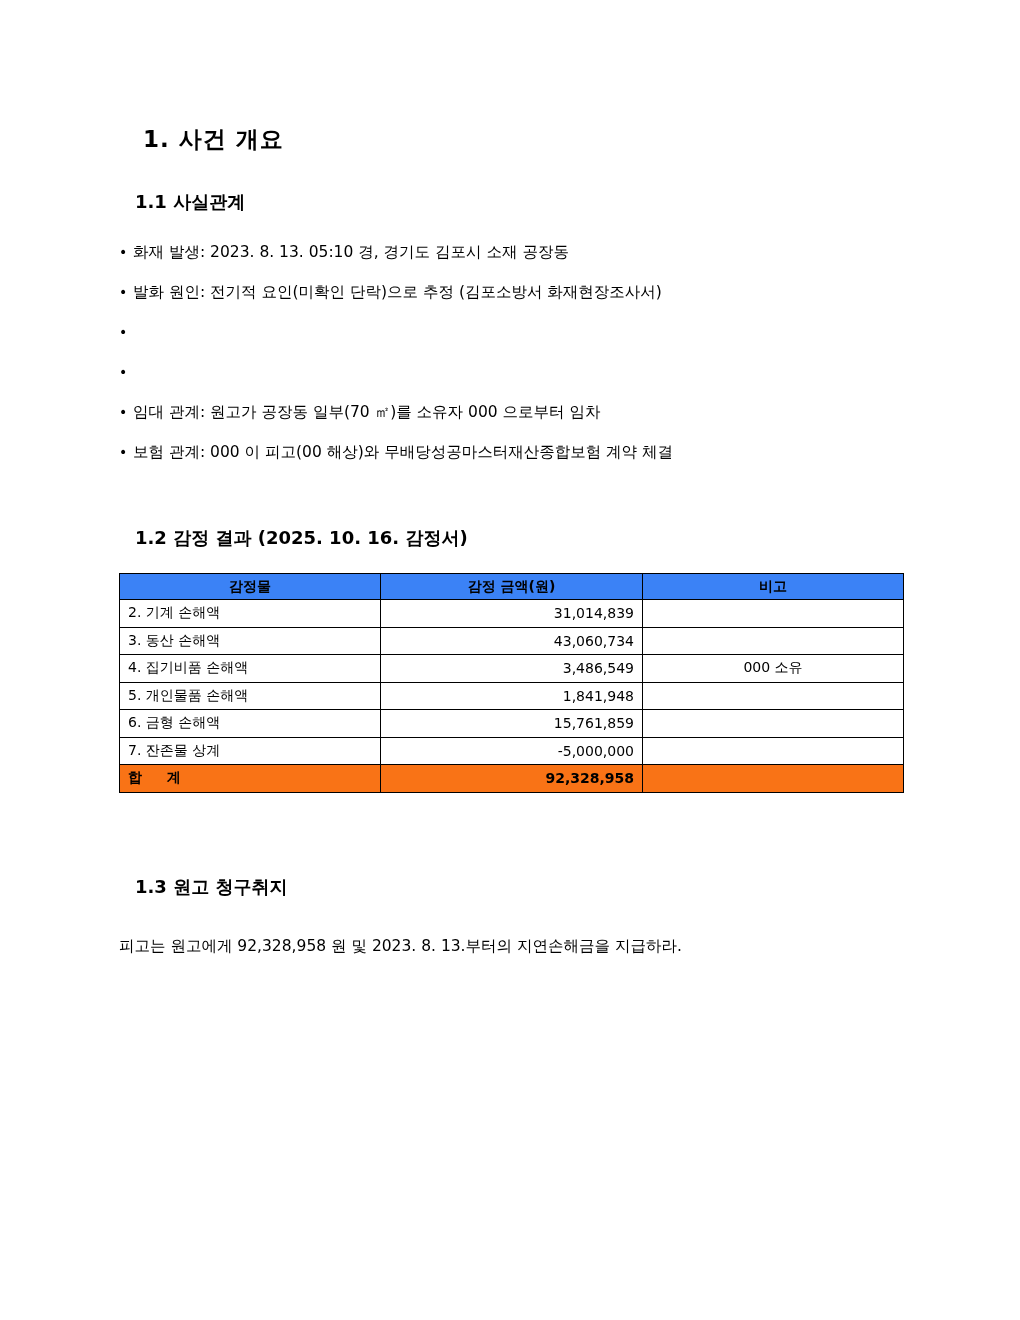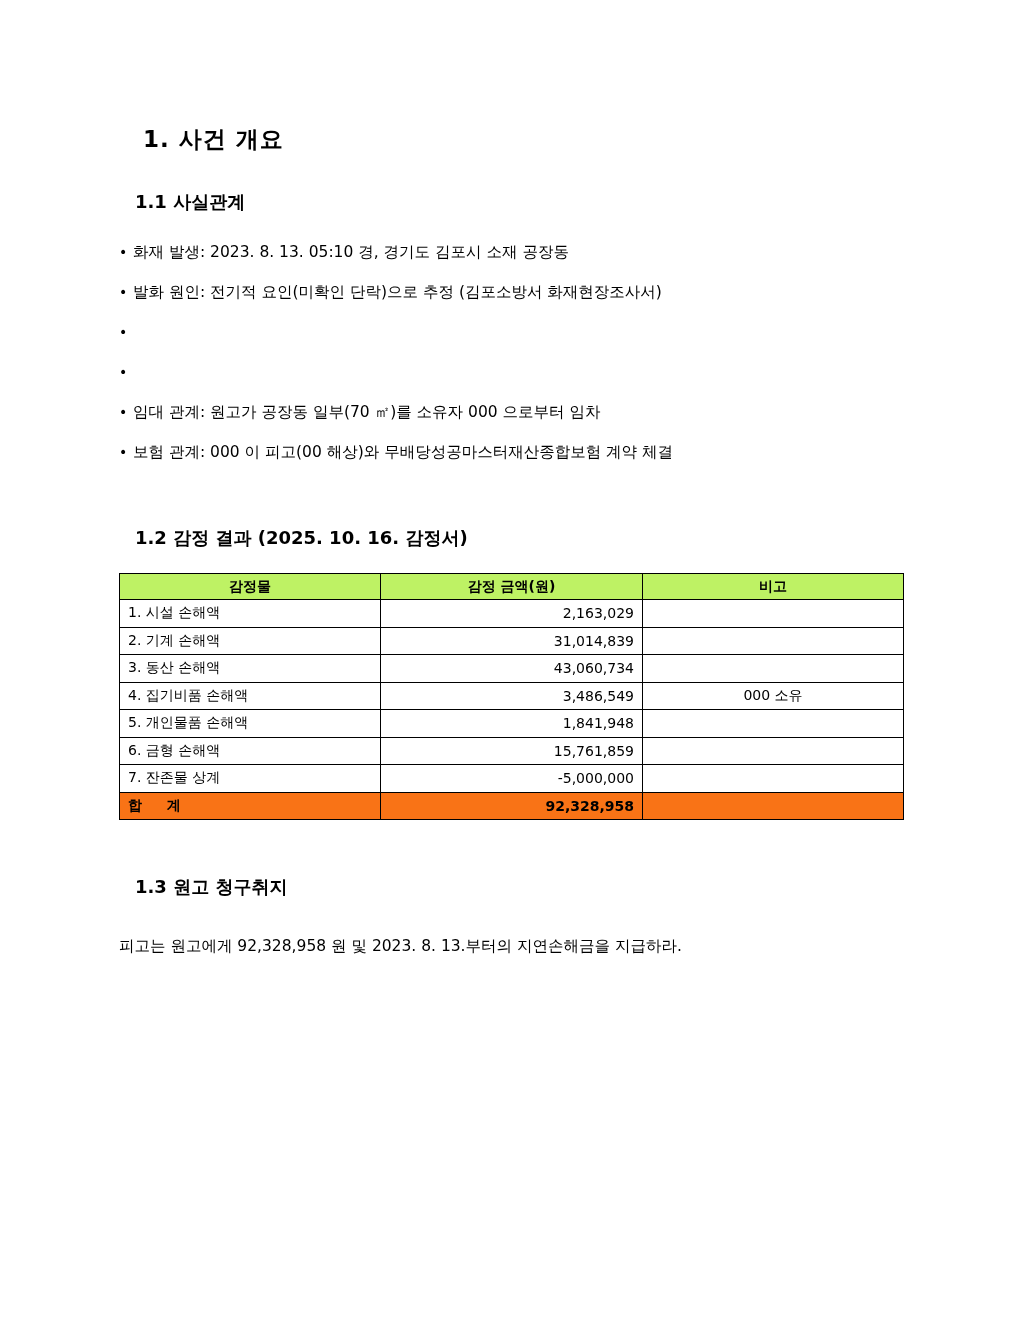--- a/index.html
+++ b/index.html
@@ -73,21 +73,21 @@
       font-size: 14px;
       table-layout: fixed;
     }
     table.appraisal th, table.appraisal td {
       border: 1px solid #000000;
       padding: 0 8px;
       height: 26.5px;
       white-space: nowrap;
     }
     table.appraisal thead th {
-      background: #bef264;
+      background: #3b82f6;
       font-weight: bold;
       text-align: center;
       height: 25px;
     }
     table.appraisal td.item { text-align: left; }
     table.appraisal td.amount { text-align: right; }
     table.appraisal td.note { text-align: center; }
     table.appraisal tr.total td {
       background: #f97316;
       font-weight: bold;
@@ -151,25 +151,20 @@
     </colgroup>
     <thead>
       <tr>
         <th>감정물</th>
         <th>감정 금액(원)</th>
         <th>비고</th>
       </tr>
     </thead>
     <tbody>
       <tr>
-        <td class="item">1. 시설 손해액</td>
-        <td class="amount">2,163,029</td>
-        <td class="note"></td>
-      </tr>
-      <tr>
         <td class="item">2. 기계 손해액</td>
         <td class="amount">31,014,839</td>
         <td class="note"></td>
       </tr>
       <tr>
         <td class="item">3. 동산 손해액</td>
         <td class="amount">43,060,734</td>
         <td class="note"></td>
       </tr>
       <tr>

